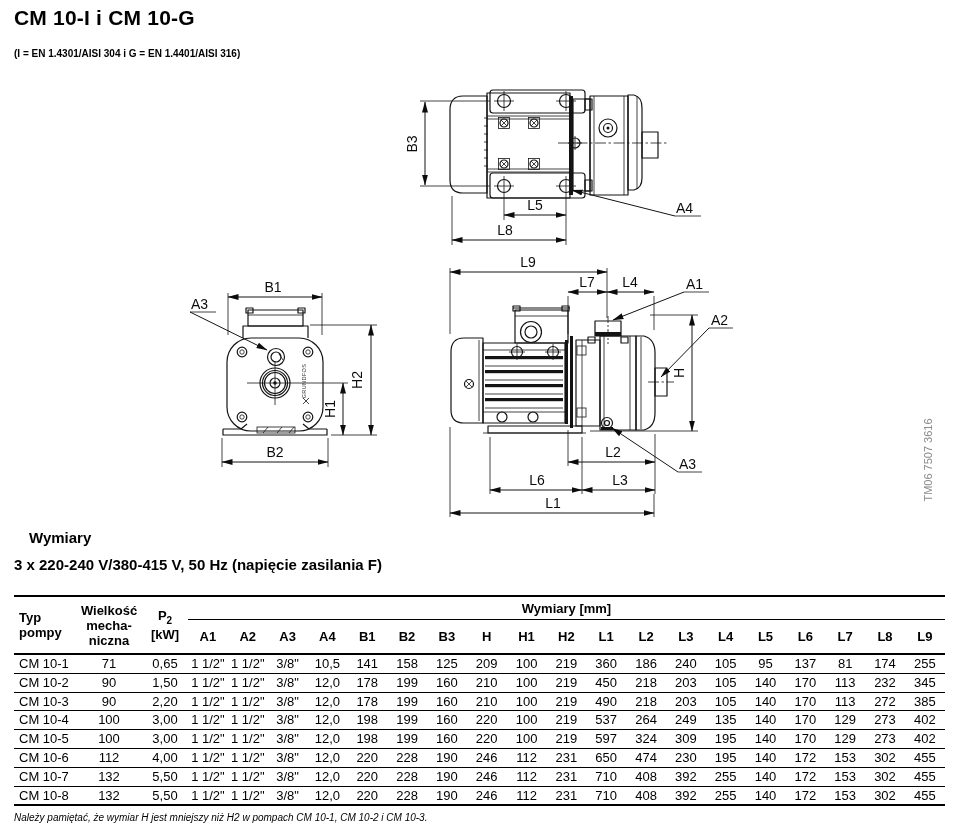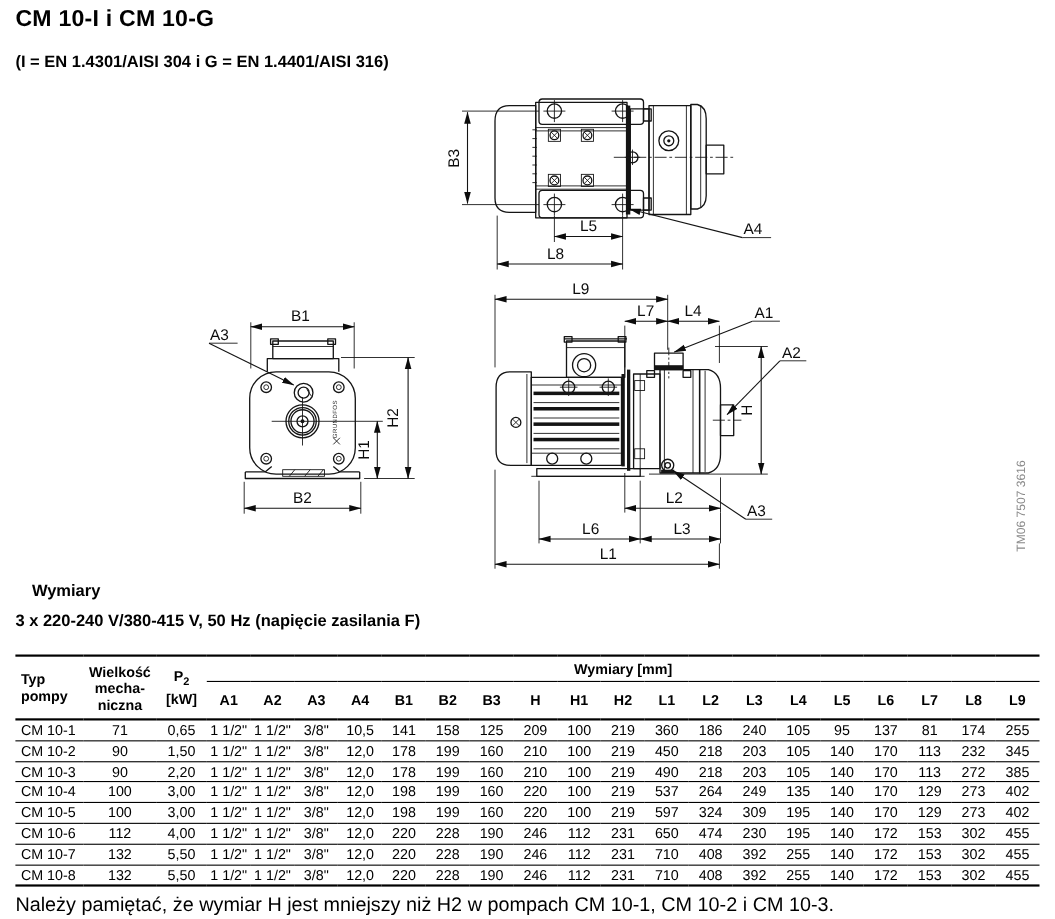--- a/index.html
+++ b/index.html
@@ -1,38 +1,38 @@
 <!DOCTYPE html>
 <html><head>
 <meta charset="utf-8">
 <style>
   html,body{margin:0;padding:0;background:#fff;}
   body{width:959px;height:835px;position:relative;font-family:"Liberation Sans",sans-serif;color:#000;overflow:hidden;}
   .title{position:absolute;left:14px;top:6px;font-size:21px;font-weight:bold;letter-spacing:0.2px;}
-  .subtitle{position:absolute;left:14px;top:48px;font-size:15px;font-weight:bold;}
+  .subtitle{position:absolute;left:14px;top:48px;font-size:10px;font-weight:bold;}
   .drawings{position:absolute;left:0;top:0;}
   .wymiary{position:absolute;left:14px;top:529px;font-size:15px;font-weight:bold;margin-left:15px;}
   .voltage{position:absolute;left:14px;top:556px;font-size:15px;font-weight:bold;}
   .tablewrap{position:absolute;left:14px;top:595px;width:931px;}
   table{border-collapse:collapse;table-layout:fixed;width:931px;
         border-top:2.5px solid #000;border-bottom:2.5px solid #000;font-size:13px;}
   th{font-weight:bold;padding:0;}
   td{padding:0;}
   col.c1{width:62px;} col.c2{width:66px;} col.c3{width:46px;}
   th.h-typ{text-align:left;padding-left:5px;border-bottom:2px solid #000;line-height:15px;margin-top:36px;}
   th.h-wiel{text-align:center;border-bottom:2px solid #000;line-height:15px;margin-top:16px;}
   th.h-p2{text-align:center;border-bottom:2px solid #000;line-height:15px;}
   th.h-p2 sub{font-size:10px;}
   th.h-group{border-bottom:1.2px solid #000;text-align:center;height:22px;vertical-align:middle;}
   tr.dimrow th{border-bottom:2px solid #000;height:33px;vertical-align:middle;text-align:center;}
   tbody td{border-bottom:1px solid #000;text-align:center;height:17.8px;line-height:17.8px;
            white-space:nowrap;overflow:hidden;}
   tbody tr:last-child td{border-bottom:none;margin-top:39px;}
   tbody td.c-typ{text-align:left;padding-left:5px;}
-  .footnote{position:absolute;left:14px;top:812px;font-size:18px;}
+  .footnote{position:absolute;left:14px;top:812px;font-size:10px;font-style:italic;}
   
   .o{fill:none;stroke:#141414;stroke-width:1.2;stroke-linejoin:round;}
   .ext{fill:none;stroke:#141414;stroke-width:0.8;}
   .blk{fill:#141414;stroke:none;}
   .dim{stroke:#141414;stroke-width:1;marker-start:url(#arr);marker-end:url(#arr);}
   .ldr{stroke:#141414;stroke-width:1;marker-end:url(#arr);}
   .cl{fill:none;stroke:#141414;stroke-width:0.8;stroke-dasharray:11 2.5 2.5 2.5;}
   .cl2{fill:none;stroke:#141414;stroke-width:0.8;stroke-dasharray:7 2 2 2;}
   .lbl{font:14px "Liberation Sans",sans-serif;fill:#0c0c0c;text-anchor:middle;}
   .lbls{text-anchor:start;}

